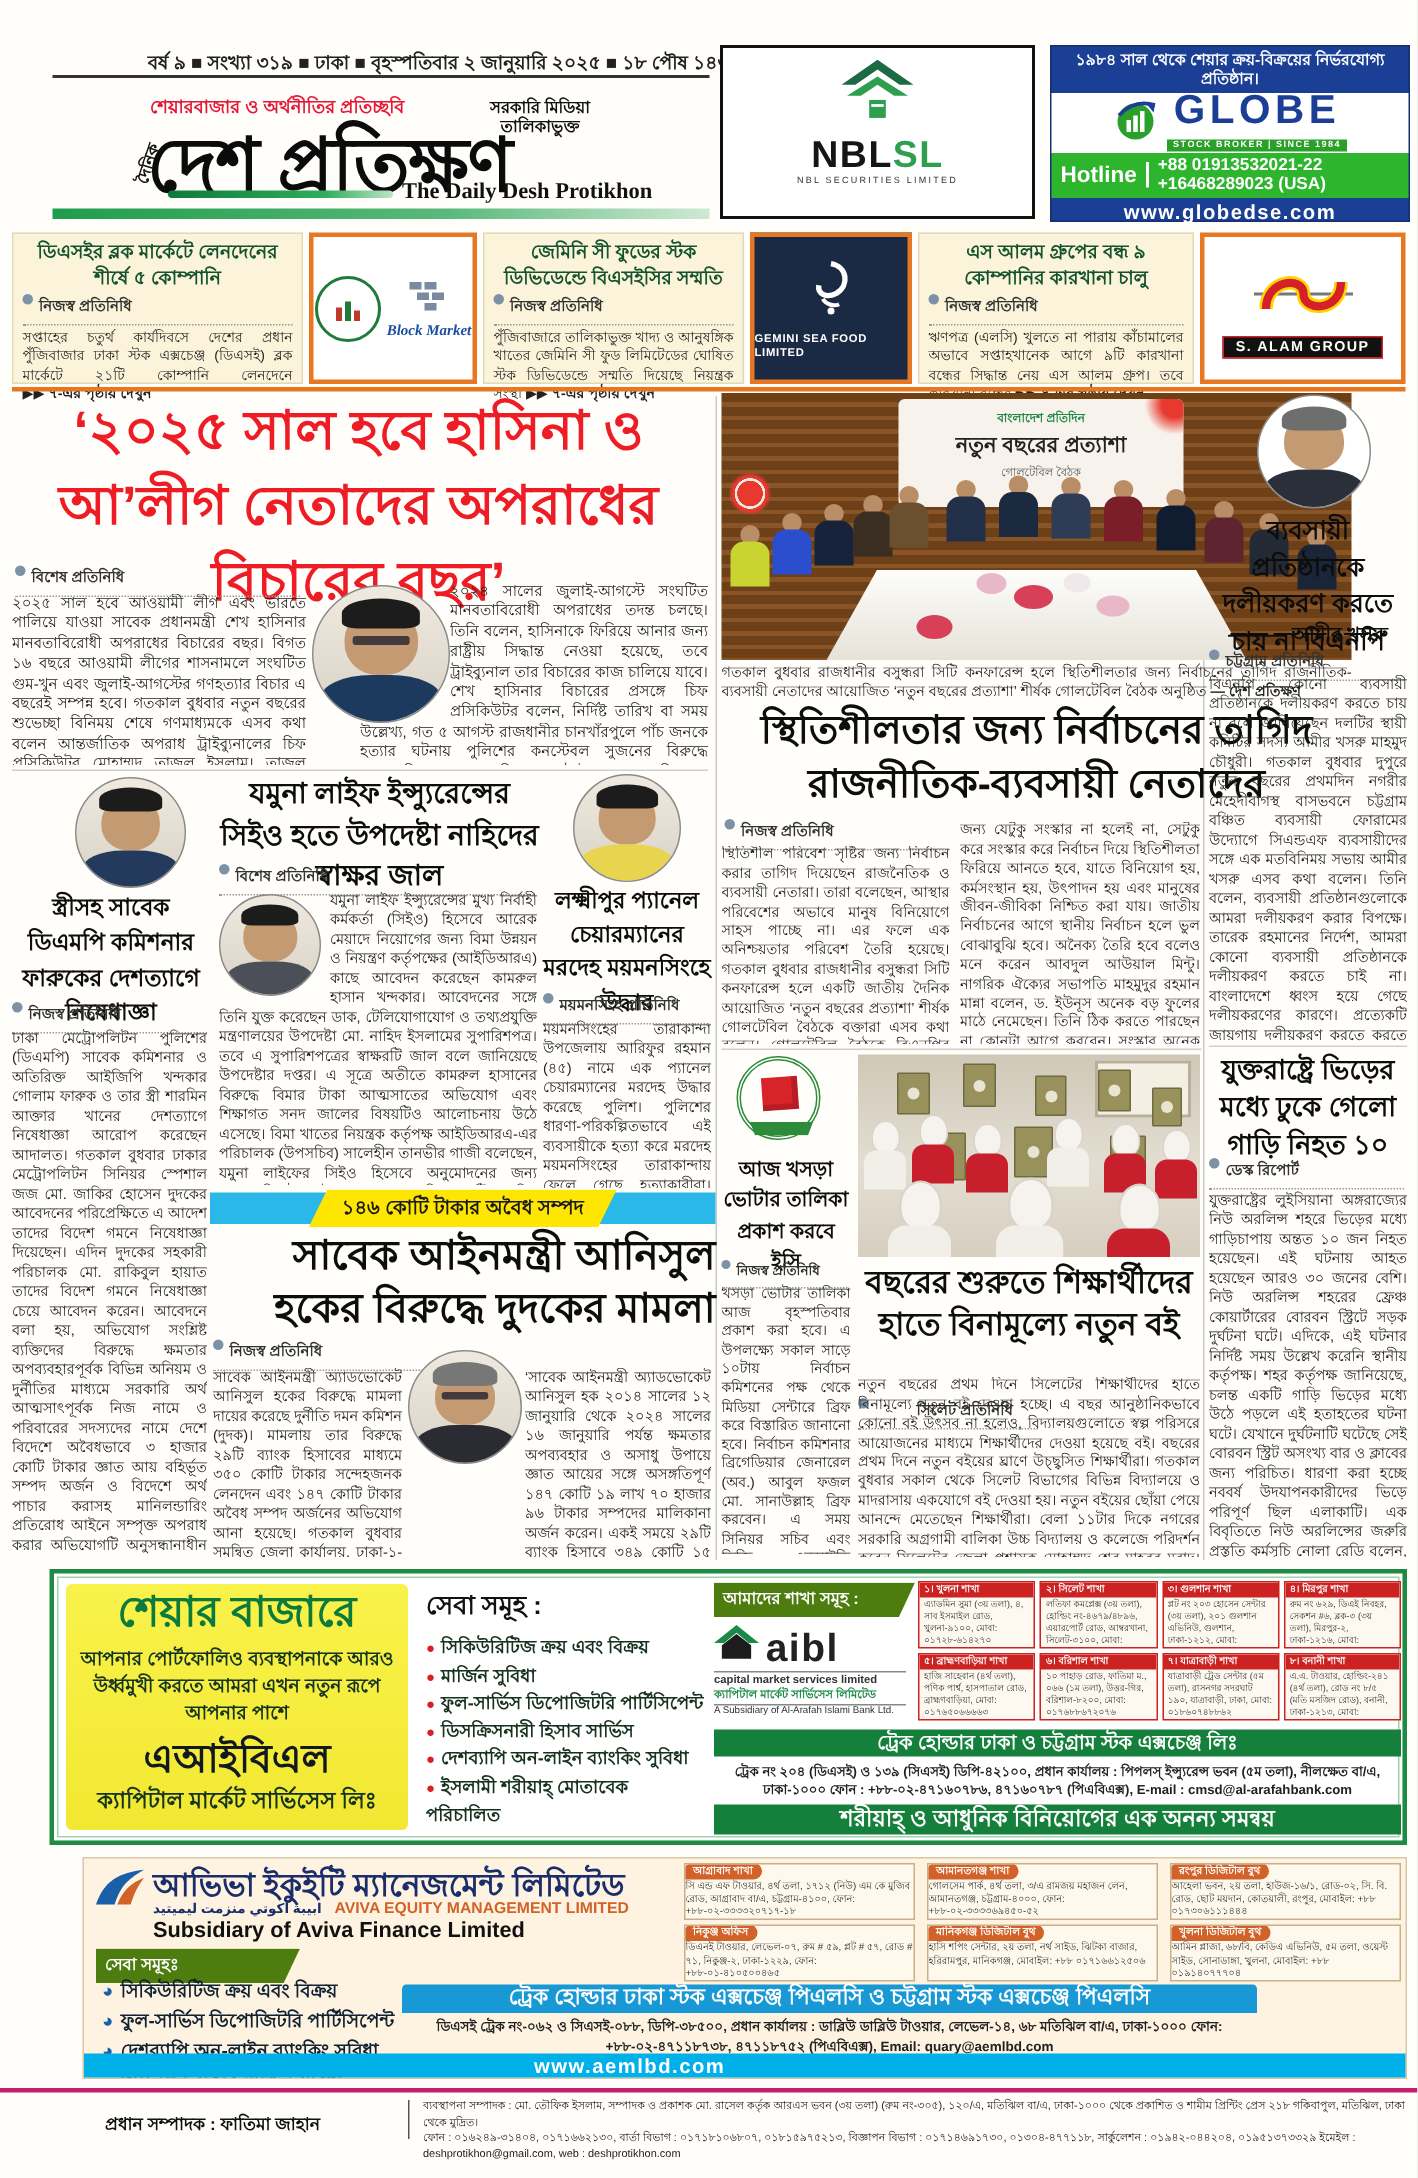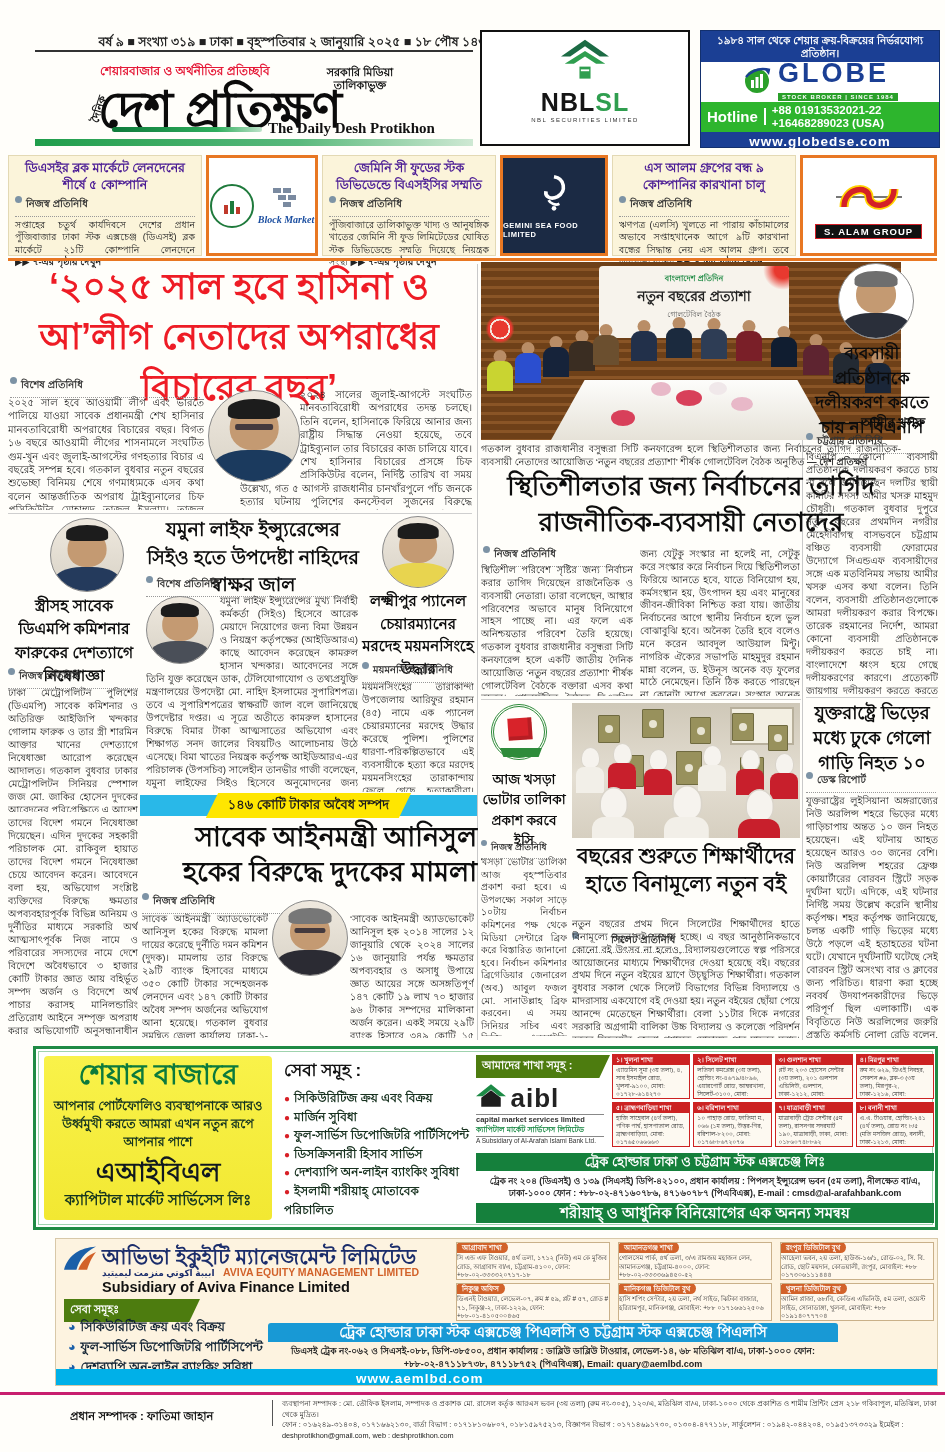--- a/index.html
+++ b/index.html
@@ -20,21 +20,21 @@
   .avatar .face{position:absolute;left:50%;top:16%;width:54%;height:50%;transform:translateX(-50%);
           background:#c49a72;border-radius:48% 48% 46% 46%;}
   .avatar .hair{position:absolute;left:50%;top:9%;width:58%;height:22%;transform:translateX(-50%);
           background:#1c1c1c;border-radius:50% 50% 20% 20%;}
   .avatar .torso{position:absolute;left:50%;bottom:-8%;width:90%;height:42%;transform:translateX(-50%);
           background:var(--suit,#22324a);border-radius:42% 42% 0 0;}
   .avatar .glasses{position:absolute;left:50%;top:37%;transform:translateX(-50%);
           width:42%;height:6%;background:rgba(25,25,45,.75);border-radius:2px;}
   
   .brief{background:#fbf4da;border:1px solid #e3d9b4;padding:4px 6px;box-sizing:border-box;}
-  .brief .bh{font-weight:bold;font-size:12.5px;text-align:center;line-height:1.35;color:#4c1d95;}
+  .brief .bh{font-weight:bold;font-size:12.5px;text-align:center;line-height:1.35;color:#14532d;}
   .imgbox{border:3px solid #e87722;background:#fff;box-sizing:border-box;
           display:flex;align-items:center;justify-content:center;}
   
   .photo-round{background:repeating-linear-gradient(180deg,#6e4018 0 6px,#8a5526 6px 9px);overflow:hidden;}
   .pn{position:absolute;width:26px;height:42px;}
   .pn::before{content:"";position:absolute;left:50%;top:0;transform:translateX(-50%);
           width:13px;height:13px;border-radius:50%;background:#b98d66;}
   .pn::after{content:"";position:absolute;left:0;top:11px;width:100%;height:30px;
           border-radius:9px 9px 0 0;background:var(--c,#1d2a3a);}
   .fl{position:absolute;border-radius:50%;}
@@ -102,21 +102,21 @@
       <span>
         <svg width="30" height="30" viewBox="0 0 30 30">
           <circle cx="15" cy="16" r="12" fill="#2aa02a"></circle>
           <rect x="9" y="15" width="3" height="8" fill="#fff"></rect>
           <rect x="13.5" y="12" width="3" height="11" fill="#fff"></rect>
           <rect x="18" y="9" width="3" height="14" fill="#fff"></rect>
           <path d="M4 12 Q14 1 28 5" stroke="#1b3f94" stroke-width="2.4" fill="none"></path>
           <path d="M28 5 L23 5 L27 10 Z" fill="#1b3f94"></path>
         </svg>
       </span>
-      <span style="display:inline-block;text-align:left;">
+      <span style="display:inline-block;text-align:center;">
         <span style="display:block;color:#1b3f94;font-size:27px;font-weight:900;letter-spacing:3px;line-height:.9;">GLOBE</span>
         <span style="display:inline-block;background:#2aa02a;color:#fff;font-size:6px;font-weight:bold;letter-spacing:1px;padding:1px 4px;">STOCK BROKER  |  SINCE 1984</span>
       </span>
     </div>
     <div style="background:#2db52d;display:flex;align-items:center;padding:2px 6px;gap:6px;">
       <span style="color:#fff;font-size:15px;font-weight:bold;border-right:2px solid #fff;padding-right:6px;">Hotline</span>
       <span style="line-height:1.1;">
         <span style="display:block;color:#fff;font-size:11.5px;font-weight:900;">+88 01913532021-22</span>
         <span style="display:block;color:#fff;font-size:11.5px;font-weight:900;">+16468289023 (USA)</span>
       </span>

